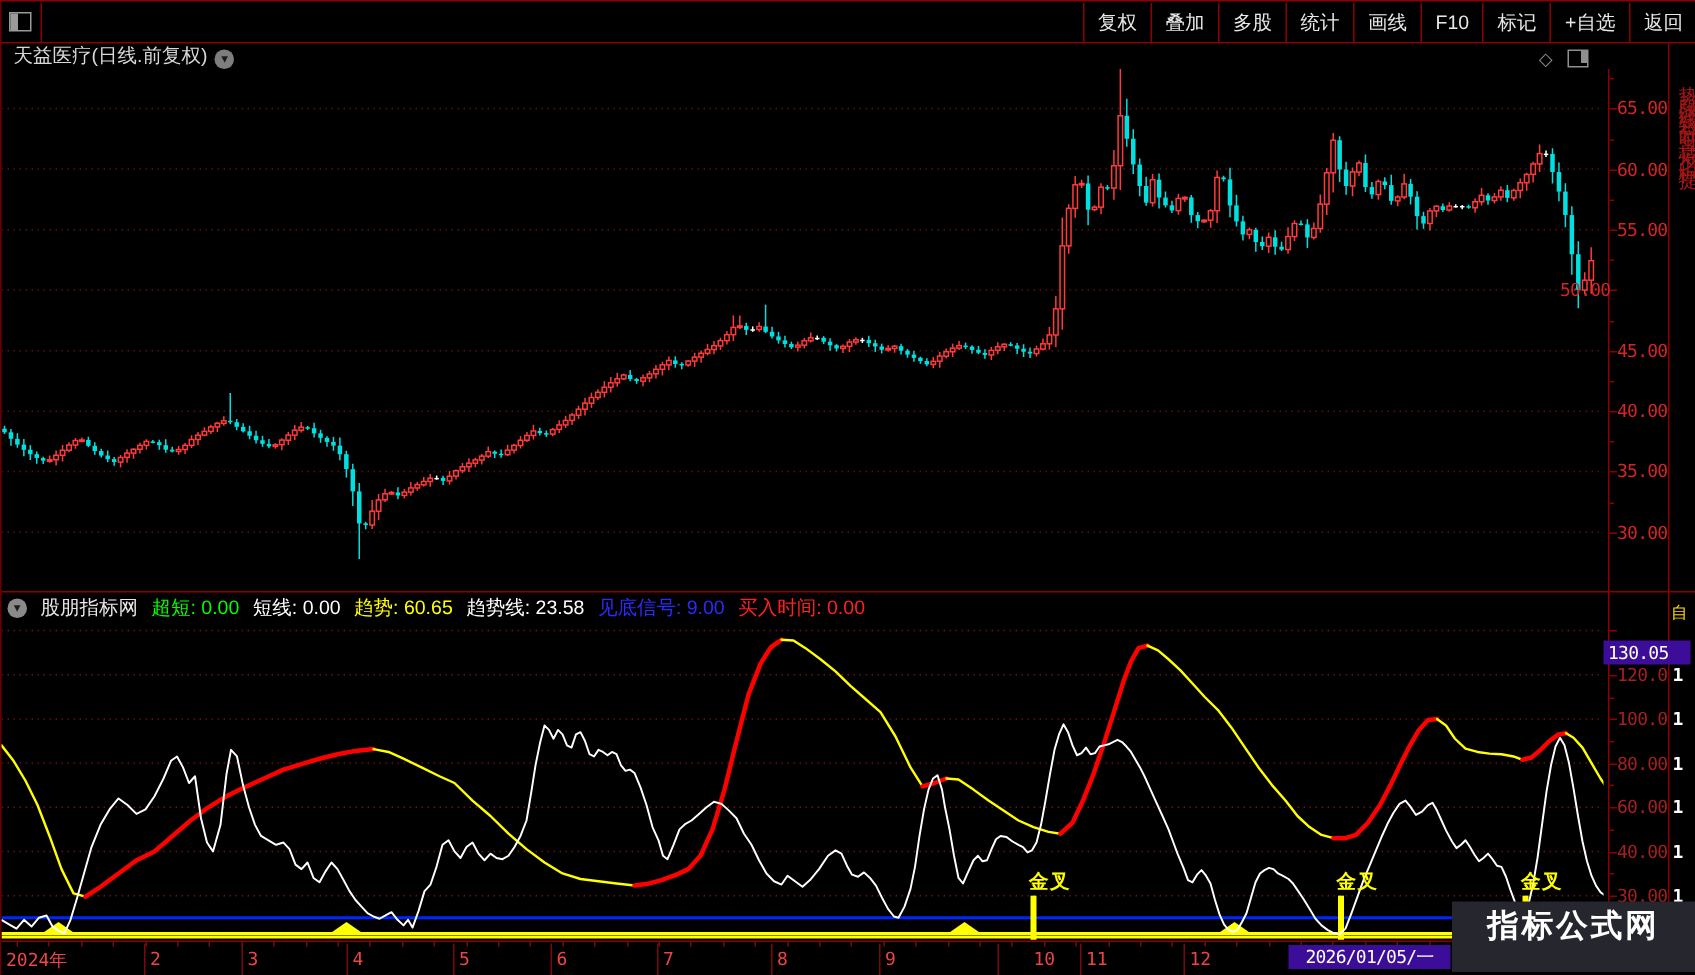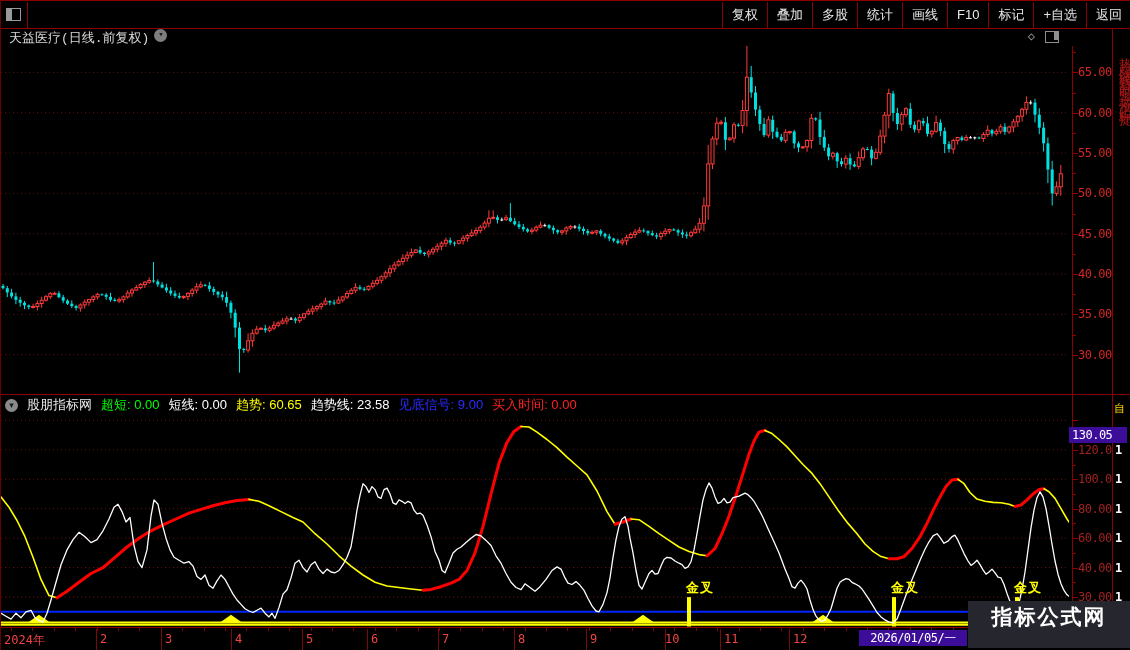--- a/index.html
+++ b/index.html
@@ -15,21 +15,21 @@
   .winicon::after{content:"";position:absolute;left:0;top:0;width:5px;height:11px;background:#9a9a9a;}
   .tsep{width:1px;height:26px;background:#8b0000;margin:0 6px 0 6px;}
   .periods{display:flex;gap:17px;align-items:center;}
   .periods span{cursor:default;white-space:nowrap;}
   .periods .act{color:#00e5ee;}
   .tools{margin-left:auto;display:flex;align-items:center;height:27px;}
   .tools .ti{padding:0 9px;color:#e8e8e8;white-space:nowrap;}
   .tools .tsep2{width:1px;height:26px;background:#8b0000;}
   
   .titlebar{position:absolute;left:0;top:28px;width:1110px;height:17px;
-            font-size:13px;color:#d9d9d9;display:flex;align-items:flex-start;font-family:Liberation Mono, monospace;}
+            font-size:13px;color:#d9d9d9;display:flex;align-items:flex-end;}
   .titlebar .tt{margin-left:8px;}
   .circ{display:inline-block;width:13px;height:13px;border-radius:50%;background:#7e7e7e;
         color:#1b1b1b;font-size:9px;line-height:13px;text-align:center;margin-left:5px;}
   .corner{margin-left:auto;margin-right:52px;display:flex;gap:10px;align-items:center;color:#8f8f8f;font-size:12px;}
   .sqicon{width:12px;height:10px;border:1px solid #8f8f8f;position:relative;display:inline-block;}
   .sqicon::after{content:"";position:absolute;right:0;top:0;width:4px;height:8px;background:#8f8f8f;}
   svg{position:absolute;display:block;}
   .lab{position:absolute;font-family:"DejaVu Sans Mono",monospace;font-size:12px;
        letter-spacing:-0.5px;white-space:nowrap;}
   .mainlab{color:#d42525;}
@@ -652,21 +652,21 @@
     </svg>
 
   <div class="hborder" style="left:0;top:393px;width:1130px;"></div>
   <div class="vborder" style="left:1071px;top:45px;height:604px;"></div>
   <div class="vborder" style="left:1111px;top:28px;height:621px;"></div>
 
   <div id="labels">
       <div class="lab mainlab" style="left:1077px;top:64px;">65.00</div>
       <div class="lab mainlab" style="left:1077px;top:105px;">60.00</div>
       <div class="lab mainlab" style="left:1077px;top:145px;">55.00</div>
-      <div class="lab mainlab" style="left:1077px;top:185px;">50.00</div>
+      <div class="lab mainlab" style="left:1039px;top:185px;">50.00</div>
       <div class="lab mainlab" style="left:1077px;top:226px;">45.00</div>
       <div class="lab mainlab" style="left:1077px;top:266px;">40.00</div>
       <div class="lab mainlab" style="left:1077px;top:306px;">35.00</div>
       <div class="lab mainlab" style="left:1077px;top:347px;">30.00</div>
       <div class="tick" style="left:1072px;top:354px;width:5px;"></div>
       <div class="tick" style="left:1072px;top:334px;width:3px;"></div>
       <div class="tick" style="left:1072px;top:313px;width:5px;"></div>
       <div class="tick" style="left:1072px;top:293px;width:3px;"></div>
       <div class="tick" style="left:1072px;top:273px;width:5px;"></div>
       <div class="tick" style="left:1072px;top:253px;width:3px;"></div>
@@ -716,21 +716,21 @@
       <div class="mon" style="left: 305px;">5</div>
       <div class="monsep" style="left: 366px;"></div>
       <div class="mon" style="left: 370px;">6</div>
       <div class="monsep" style="left: 437px;"></div>
       <div class="mon" style="left: 441px;">7</div>
       <div class="monsep" style="left: 513px;"></div>
       <div class="mon" style="left: 517px;">8</div>
       <div class="monsep" style="left: 585px;"></div>
       <div class="mon" style="left: 589px;">9</div>
       <div class="monsep" style="left: 664px;"></div>
-      <div class="mon" style="left: 664px;">10</div>
+      <div class="mon" style="left: 688px;">10</div>
       <div class="monsep" style="left: 719px;"></div>
       <div class="mon" style="left: 723px;">11</div>
       <div class="monsep" style="left: 788px;"></div>
       <div class="mon" style="left: 792px;">12</div>
       <div class="mtick" style="left: 10px;"></div>
       <div class="mtick" style="left: 31px;"></div>
       <div class="mtick" style="left: 53px;"></div>
       <div class="mtick" style="left: 74px;"></div>
       <div class="mtick" style="left: 96px;"></div>
       <div class="mtick" style="left: 117px;"></div>

